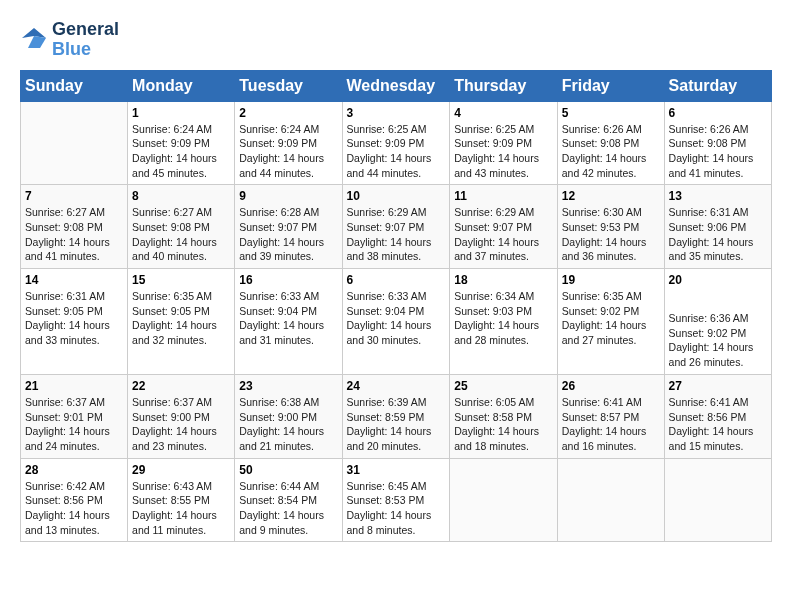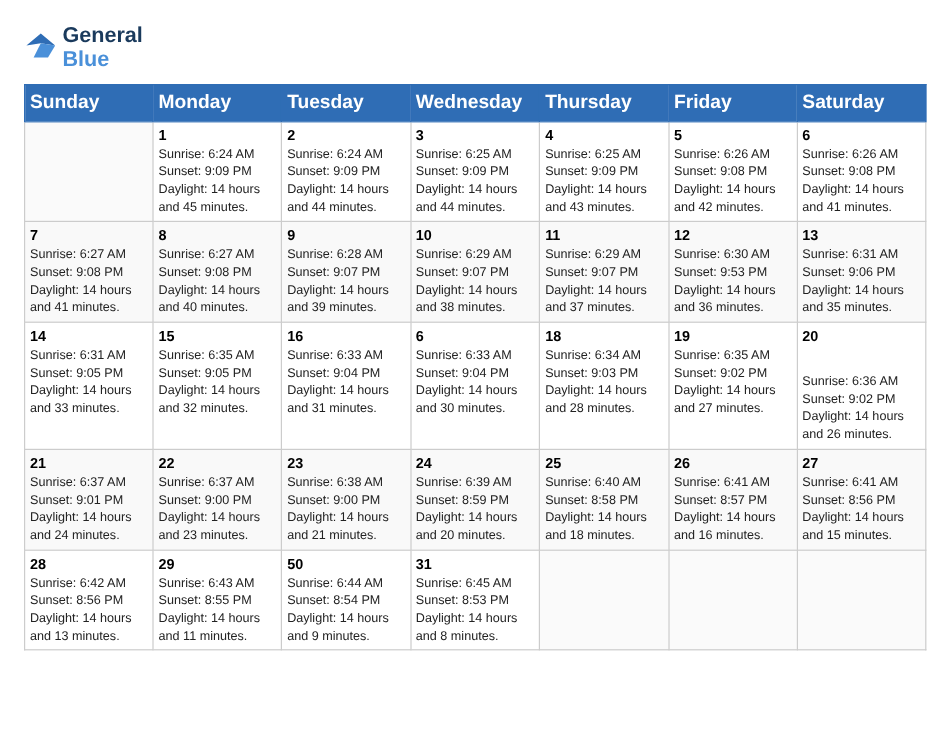--- a/index.html
+++ b/index.html
@@ -289,21 +289,21 @@
         </td>
         <td>
           <div class="day-num">24</div>
           <div class="day-info" style="white-space: pre-line;">Sunrise: 6:39 AM
 Sunset: 8:59 PM
 Daylight: 14 hours
 and 20 minutes.</div>
         </td>
         <td>
           <div class="day-num">25</div>
-          <div class="day-info" style="white-space: pre-line;">Sunrise: 6:40 AM
+          <div class="day-info" style="white-space: pre-line;">Sunrise: 6:05 AM
 Sunset: 8:58 PM
 Daylight: 14 hours
 and 18 minutes.</div>
         </td>
         <td>
           <div class="day-num">26</div>
           <div class="day-info" style="white-space: pre-line;">Sunrise: 6:41 AM
 Sunset: 8:57 PM
 Daylight: 14 hours
 and 16 minutes.</div>

